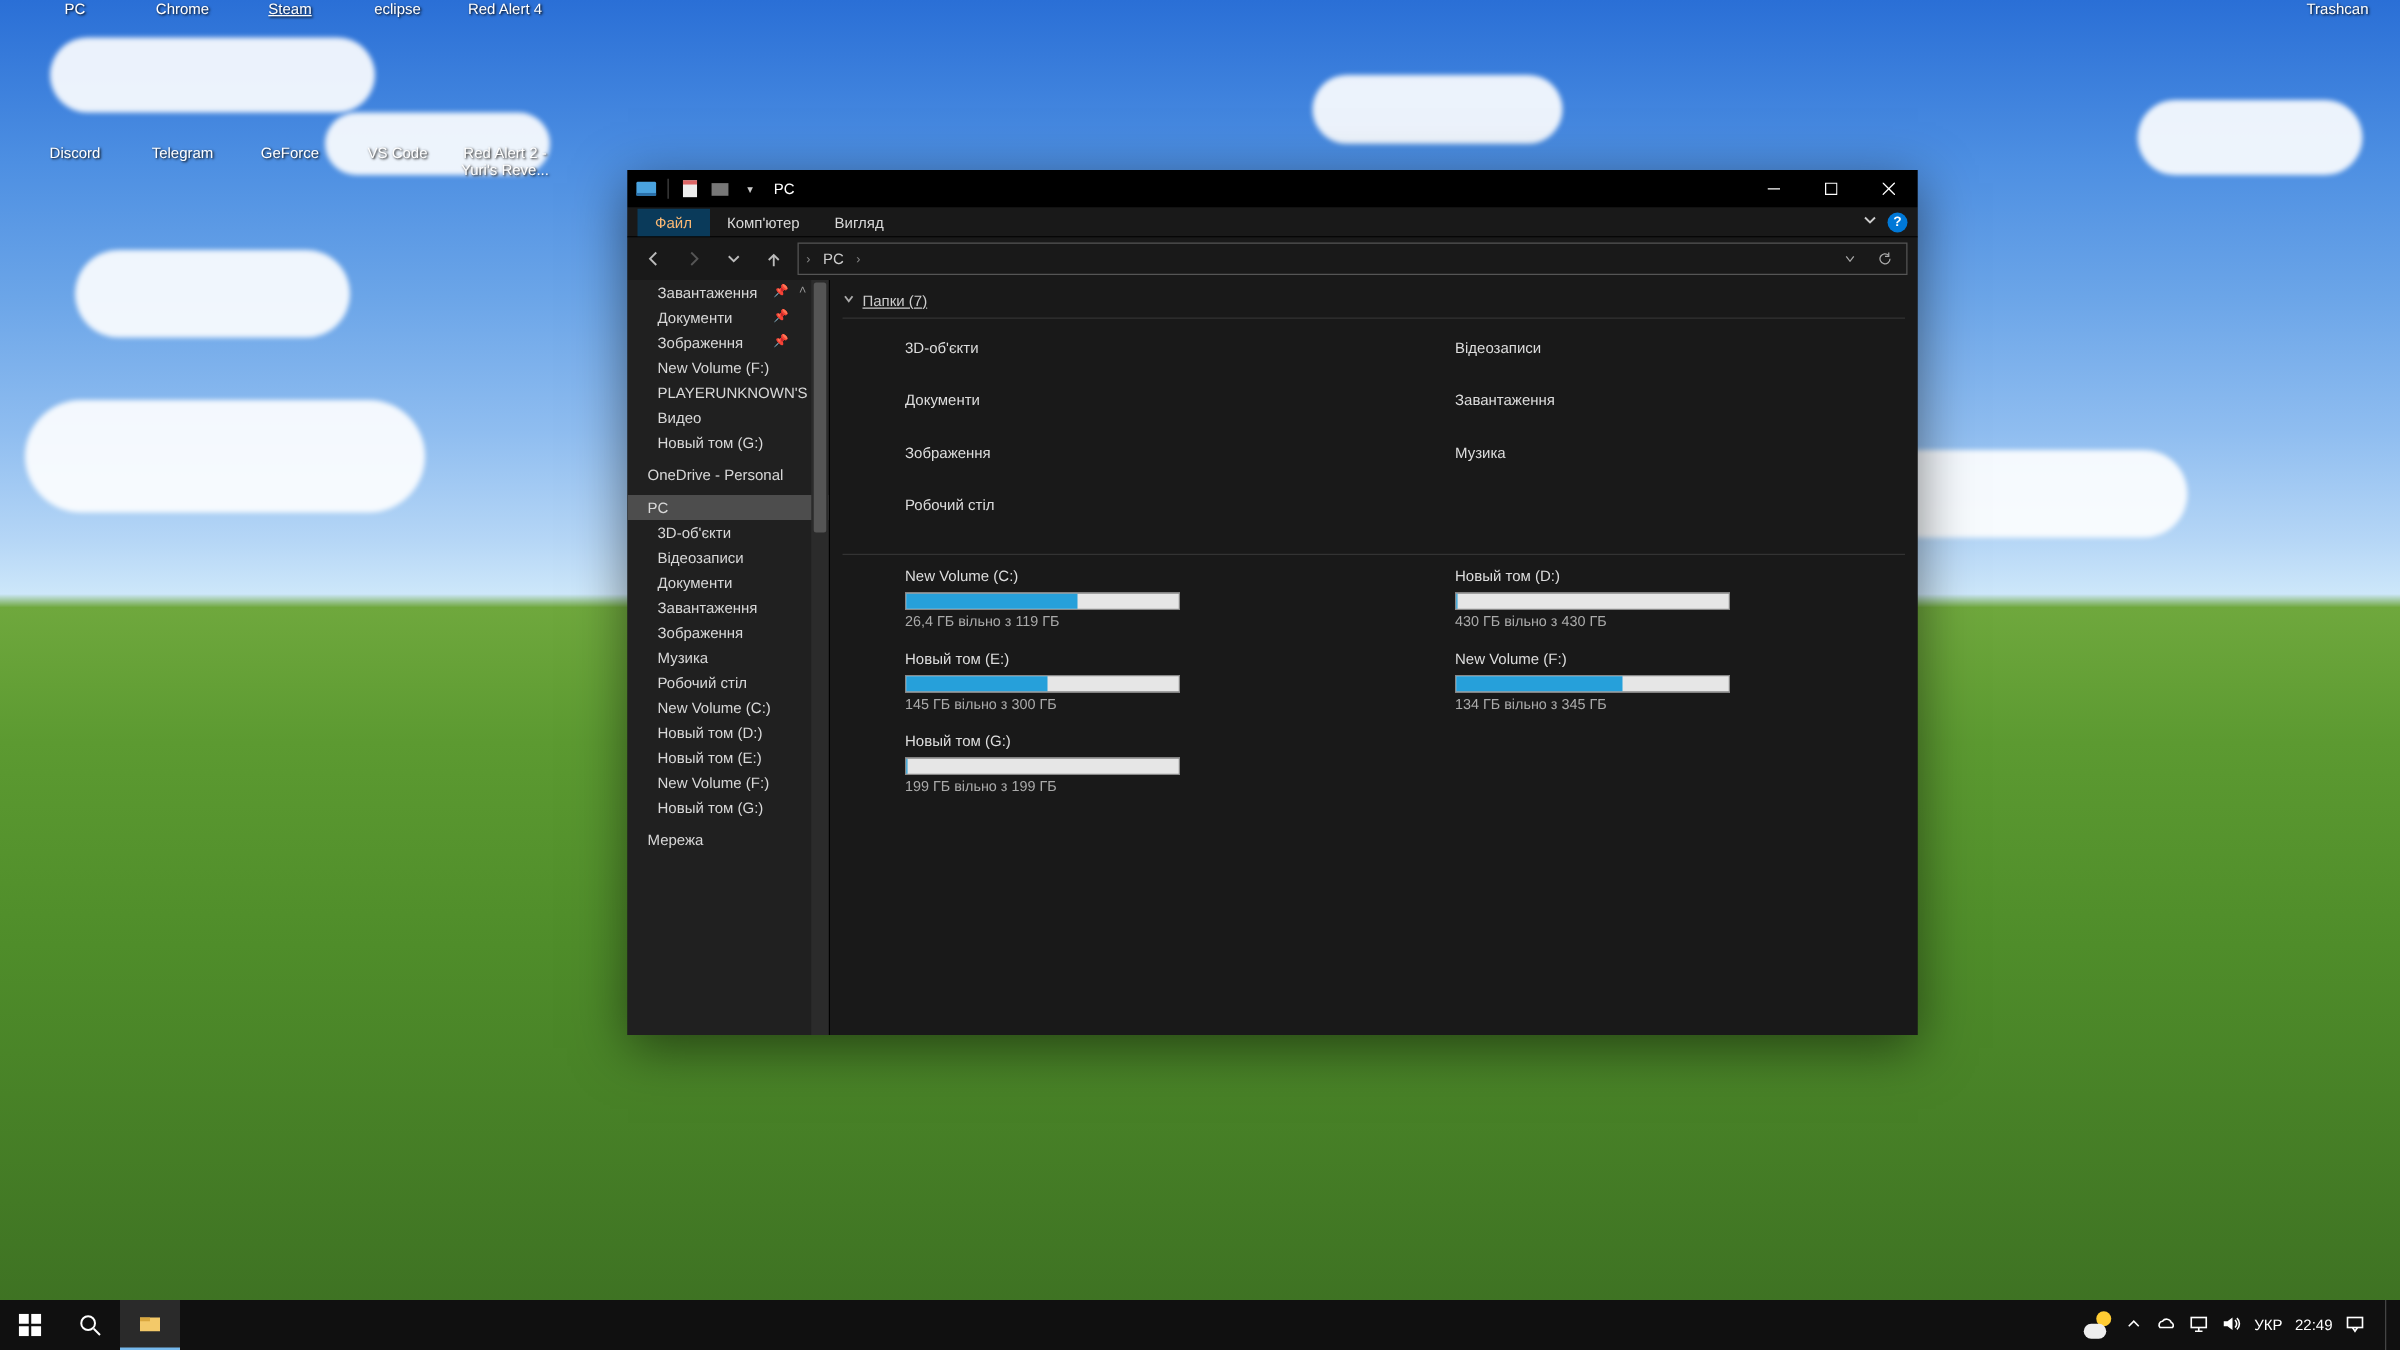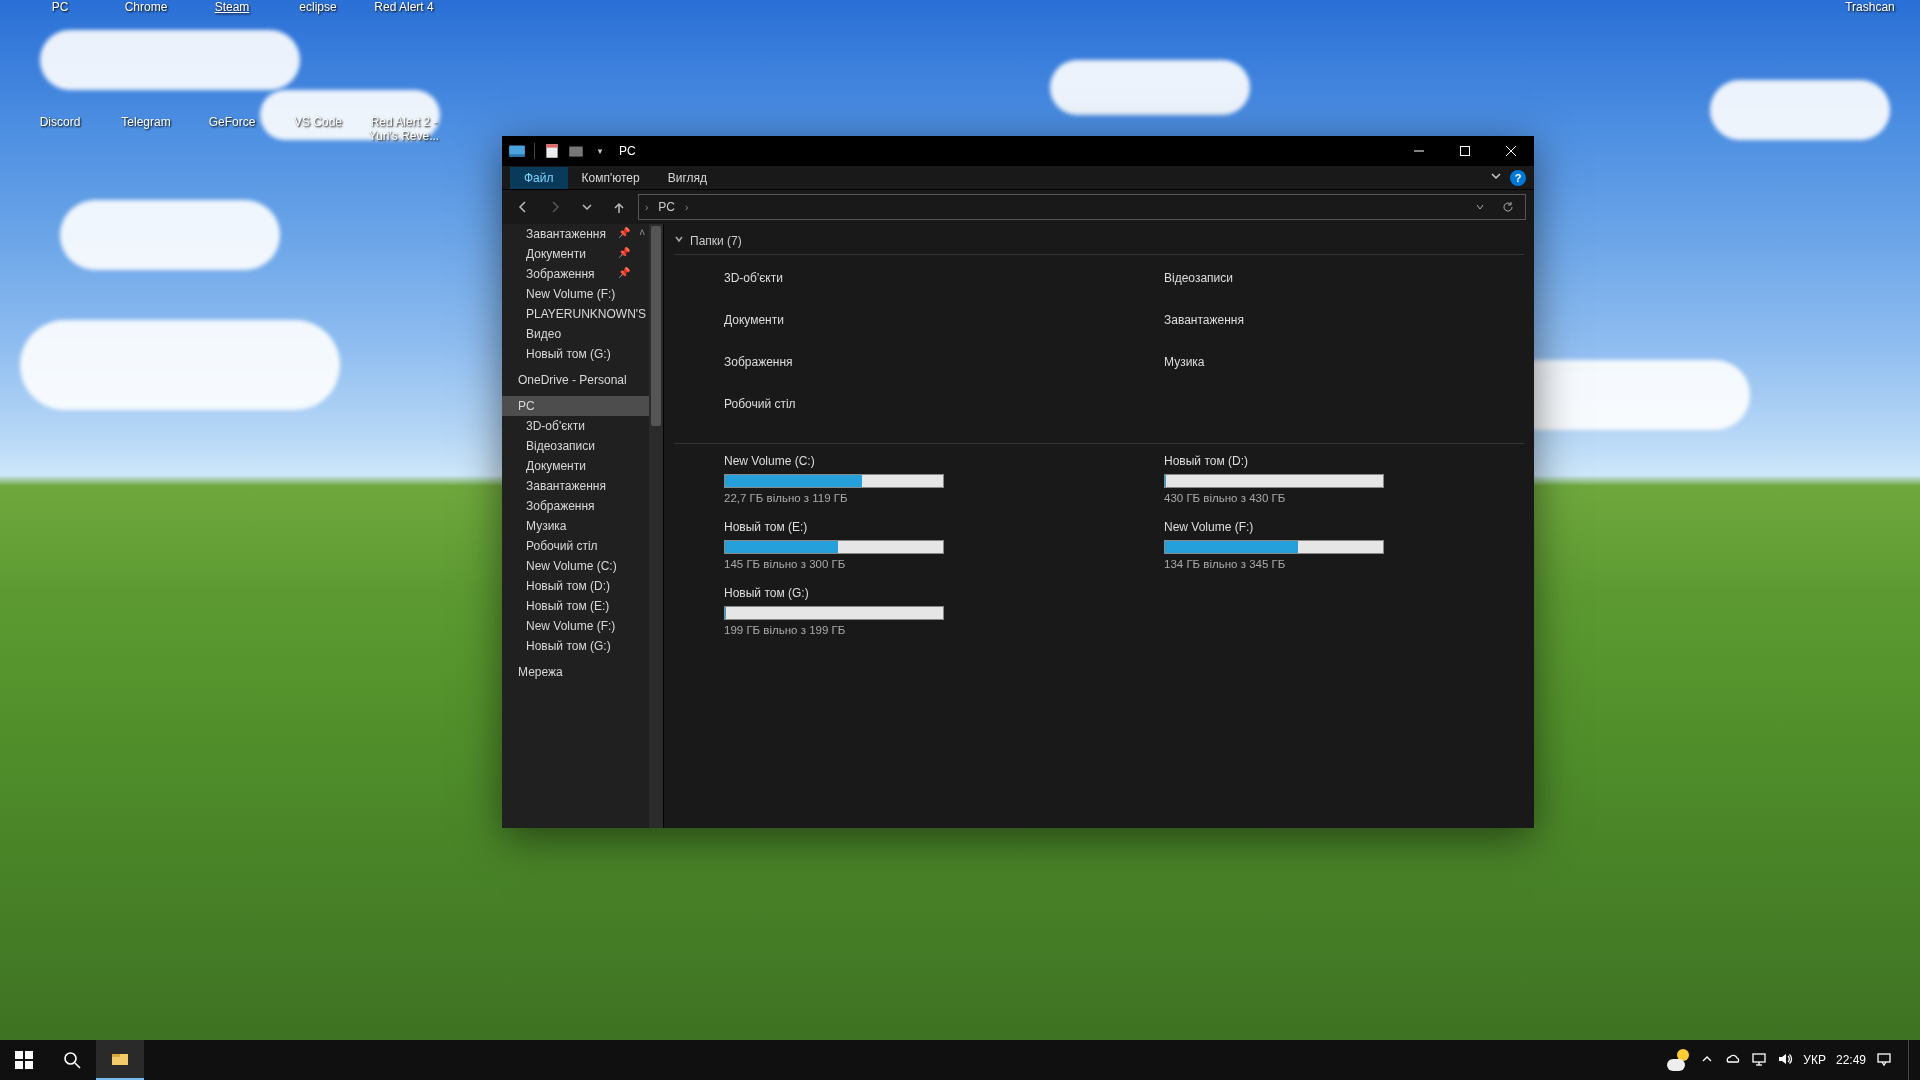--- a/index.html
+++ b/index.html
@@ -46,21 +46,21 @@
 .tb-spacer { flex: 1; }
 .tb-ctrls { display: flex; }
 .tb-btn { width: 46px; height: 30px; display: flex; align-items: center; justify-content: center; color: #fff; }
 .tb-btn svg { width: 10px; height: 10px; stroke: #fff; stroke-width: 1; fill: none; }
 
 .ribbon-tabs {
   height: 24px; background: #191919; display: flex; align-items: center; gap: 0; padding-left: 8px;
   border-bottom: 1px solid #000; font-size: 12px;
 }
 .ribbon-tab { padding: 4px 14px; color: #d8d8d8; cursor: pointer; }
-.ribbon-tab.active { background: #0a3a5a; color: #7dd3fc; }
+.ribbon-tab.active { background: #0a3a5a; color: #fdba74; }
 .ribbon-spacer { flex: 1; }
 .ribbon-right { display: flex; align-items: center; gap: 8px; padding-right: 8px; }
 .ribbon-chevron svg { width: 12px; height: 12px; stroke: #ccc; stroke-width: 1.5; fill: none; }
 .ribbon-help { width: 16px; height: 16px; border-radius: 50%; background: #0078d7; color: #fff; display:flex; align-items:center; justify-content:center; font-size: 11px; font-weight: bold; }
 
 .navbar {
   height: 34px; background: #191919; display: flex; align-items: center; gap: 6px; padding: 0 8px;
 }
 .nav-btn { width: 26px; height: 26px; display: flex; align-items: center; justify-content: center; color: #bbb; border-radius: 2px; }
 .nav-btn svg { width: 14px; height: 14px; stroke: #bbb; stroke-width: 1.5; fill: none; }
@@ -91,21 +91,21 @@
   display:flex; align-items:center; gap:6px; cursor: pointer; font-size: 12px;
 }
 .tree-item.lvl2 { padding-left: 24px; }
 .tree-item.selected { background: #4d4d4d; }
 .tree-group { margin-top: 6px; }
 .pin-row { position: relative; }
 .pin-icon { position: absolute; right: 32px; top: 3px; color: #999; font-size: 10px; }
 .chev-up { position: absolute; right: 18px; top: 3px; color: #999; font-size: 10px; }
 
 .content { flex:1; background: #191919; overflow-y: auto; padding: 6px 10px; }
-.section-header { display: flex; align-items: flex-start; gap: 6px; padding: 4px 0; color: #ccc; font-size: 12px; cursor: pointer; }
+.section-header { display: flex; align-items: flex-start; gap: 6px; padding: 4px 0; color: #ccc; font-size: 12px; cursor: pointer; text-decoration: underline; }
 .section-header svg { width: 10px; height: 10px; stroke: #aaa; stroke-width: 1.5; fill: none; }
 .section-line { height:1px; background:#333; margin: 2px 0 6px; }
 .grid { display: grid; grid-template-columns: 1fr 1fr; gap: 0 80px; margin-left: 50px; margin-bottom: 14px; }
 .folder-item { padding: 10px 0 18px 0; color: #ddd; cursor: pointer; font-size: 12px; }
 
 .drive { padding: 4px 0 12px 0; cursor: pointer; }
 .drive-name { color: #ddd; font-size: 12px; margin-bottom: 6px; }
 .drive-bar { width: 220px; height: 14px; background: #e6e6e6; border: 1px solid #888; position: relative; }
 .drive-fill { position:absolute; left:0; top:0; bottom:0; background: #26a0da; }
 .drive-info { color: #aaa; font-size: 11.5px; margin-top: 4px; }
@@ -315,21 +315,21 @@
             <div class="folder-item" style="visibility: hidden;"></div>
           </div>
 
         <div class="section-line"></div>
         <div class="grid" id="drives-grid">
             <div class="drive">
               <div class="drive-name">New Volume (C:)</div>
               <div class="drive-bar">
                 <div class="drive-fill" style="width: 63%;"></div>
               </div>
-              <div class="drive-info">22,7 ГБ вільно з 119 ГБ</div>
+              <div class="drive-info">26,4 ГБ вільно з 119 ГБ</div>
             </div>
             <div class="drive">
               <div class="drive-name">Новый том (D:)</div>
               <div class="drive-bar">
                 <div class="drive-fill" style="width: 0.5%;"></div>
               </div>
               <div class="drive-info">430 ГБ вільно з 430 ГБ</div>
             </div>
             <div class="drive">
               <div class="drive-name">Новый том (E:)</div>

